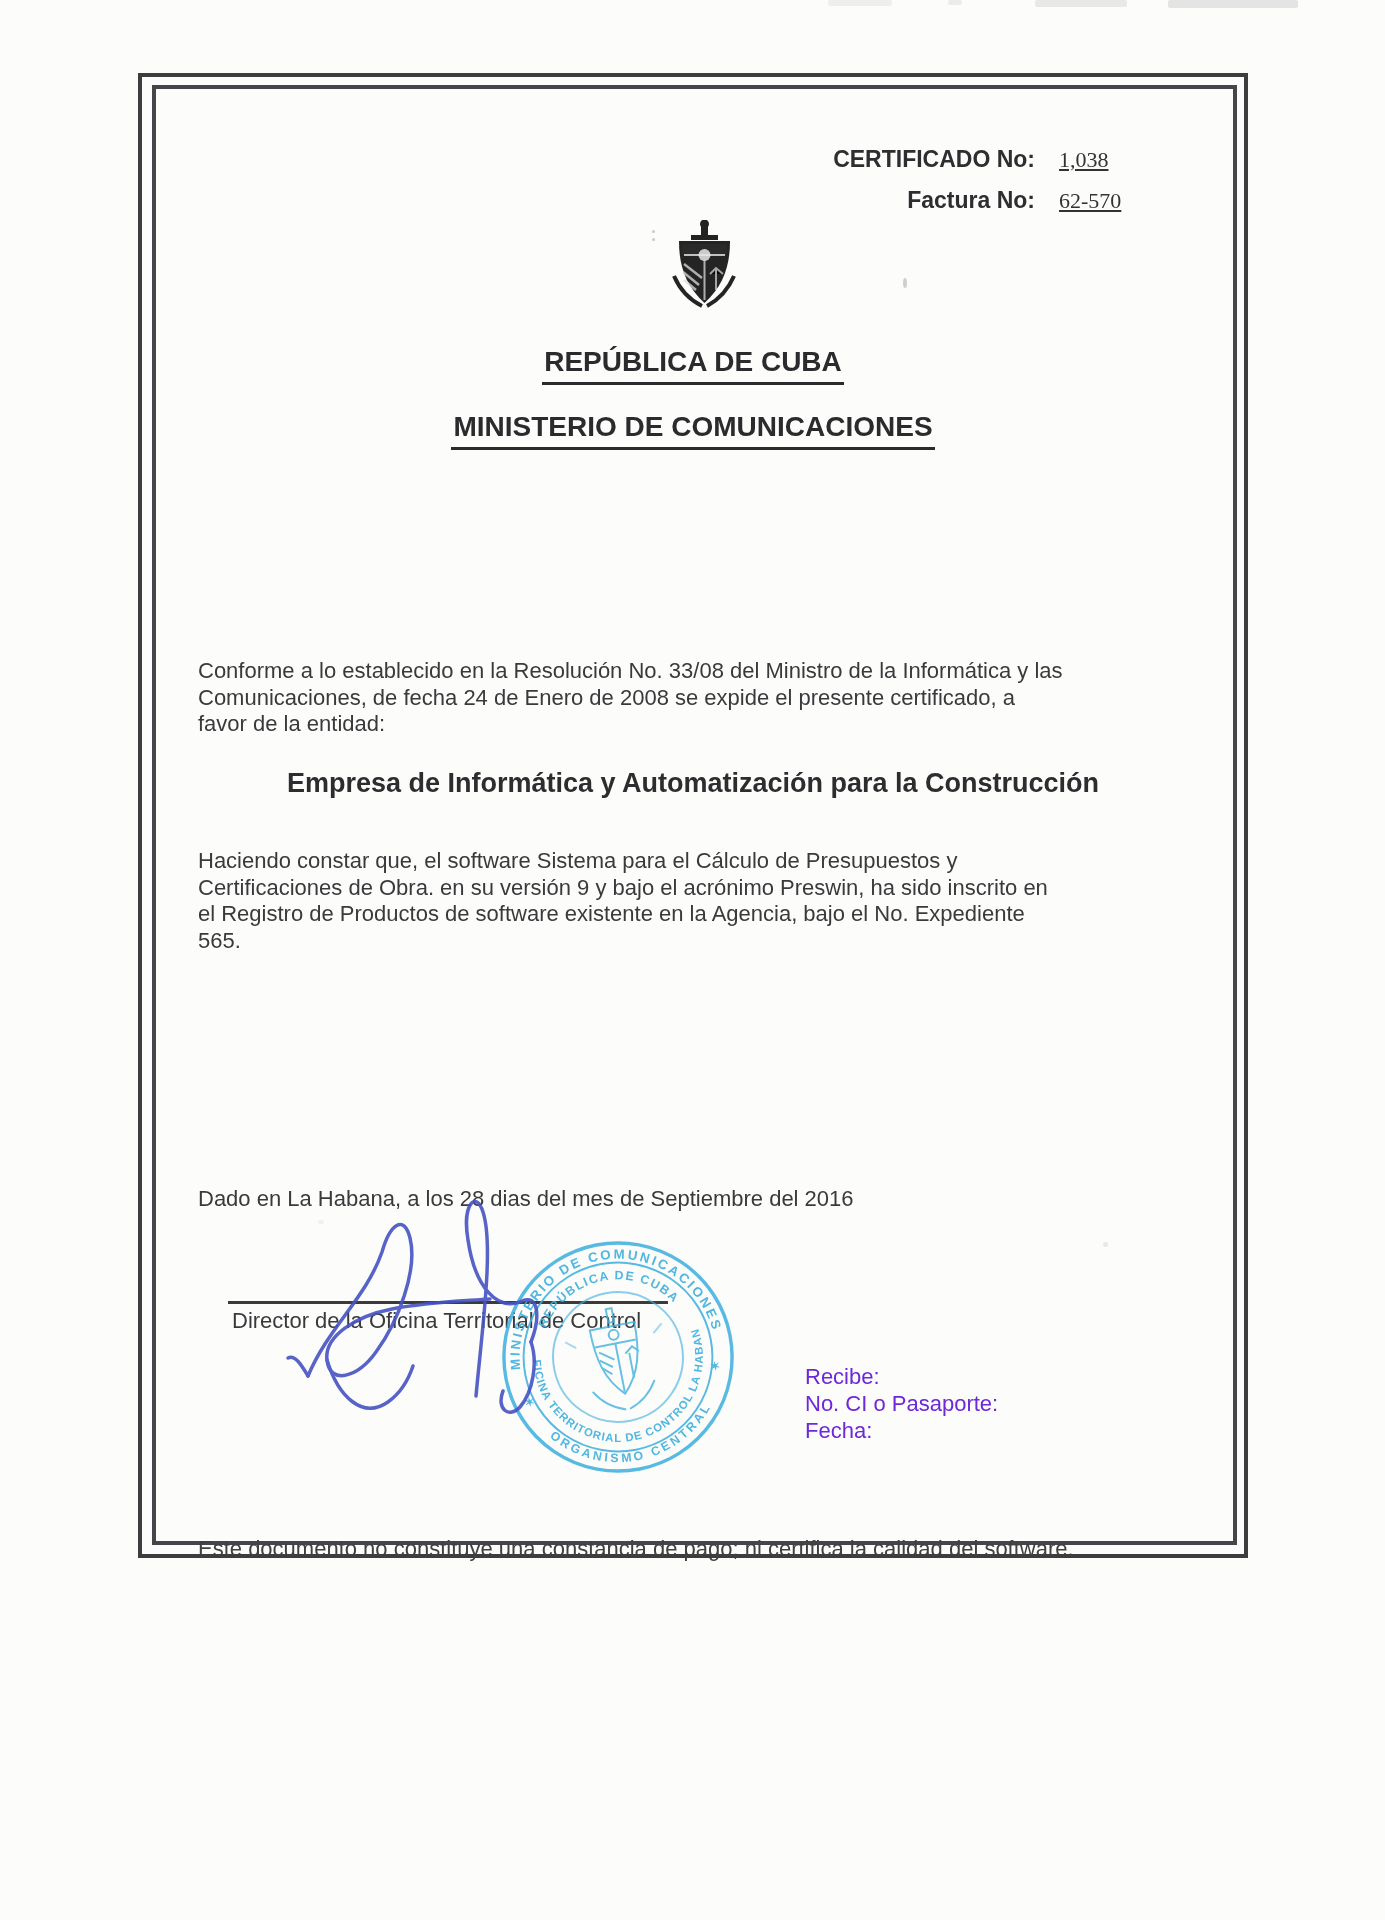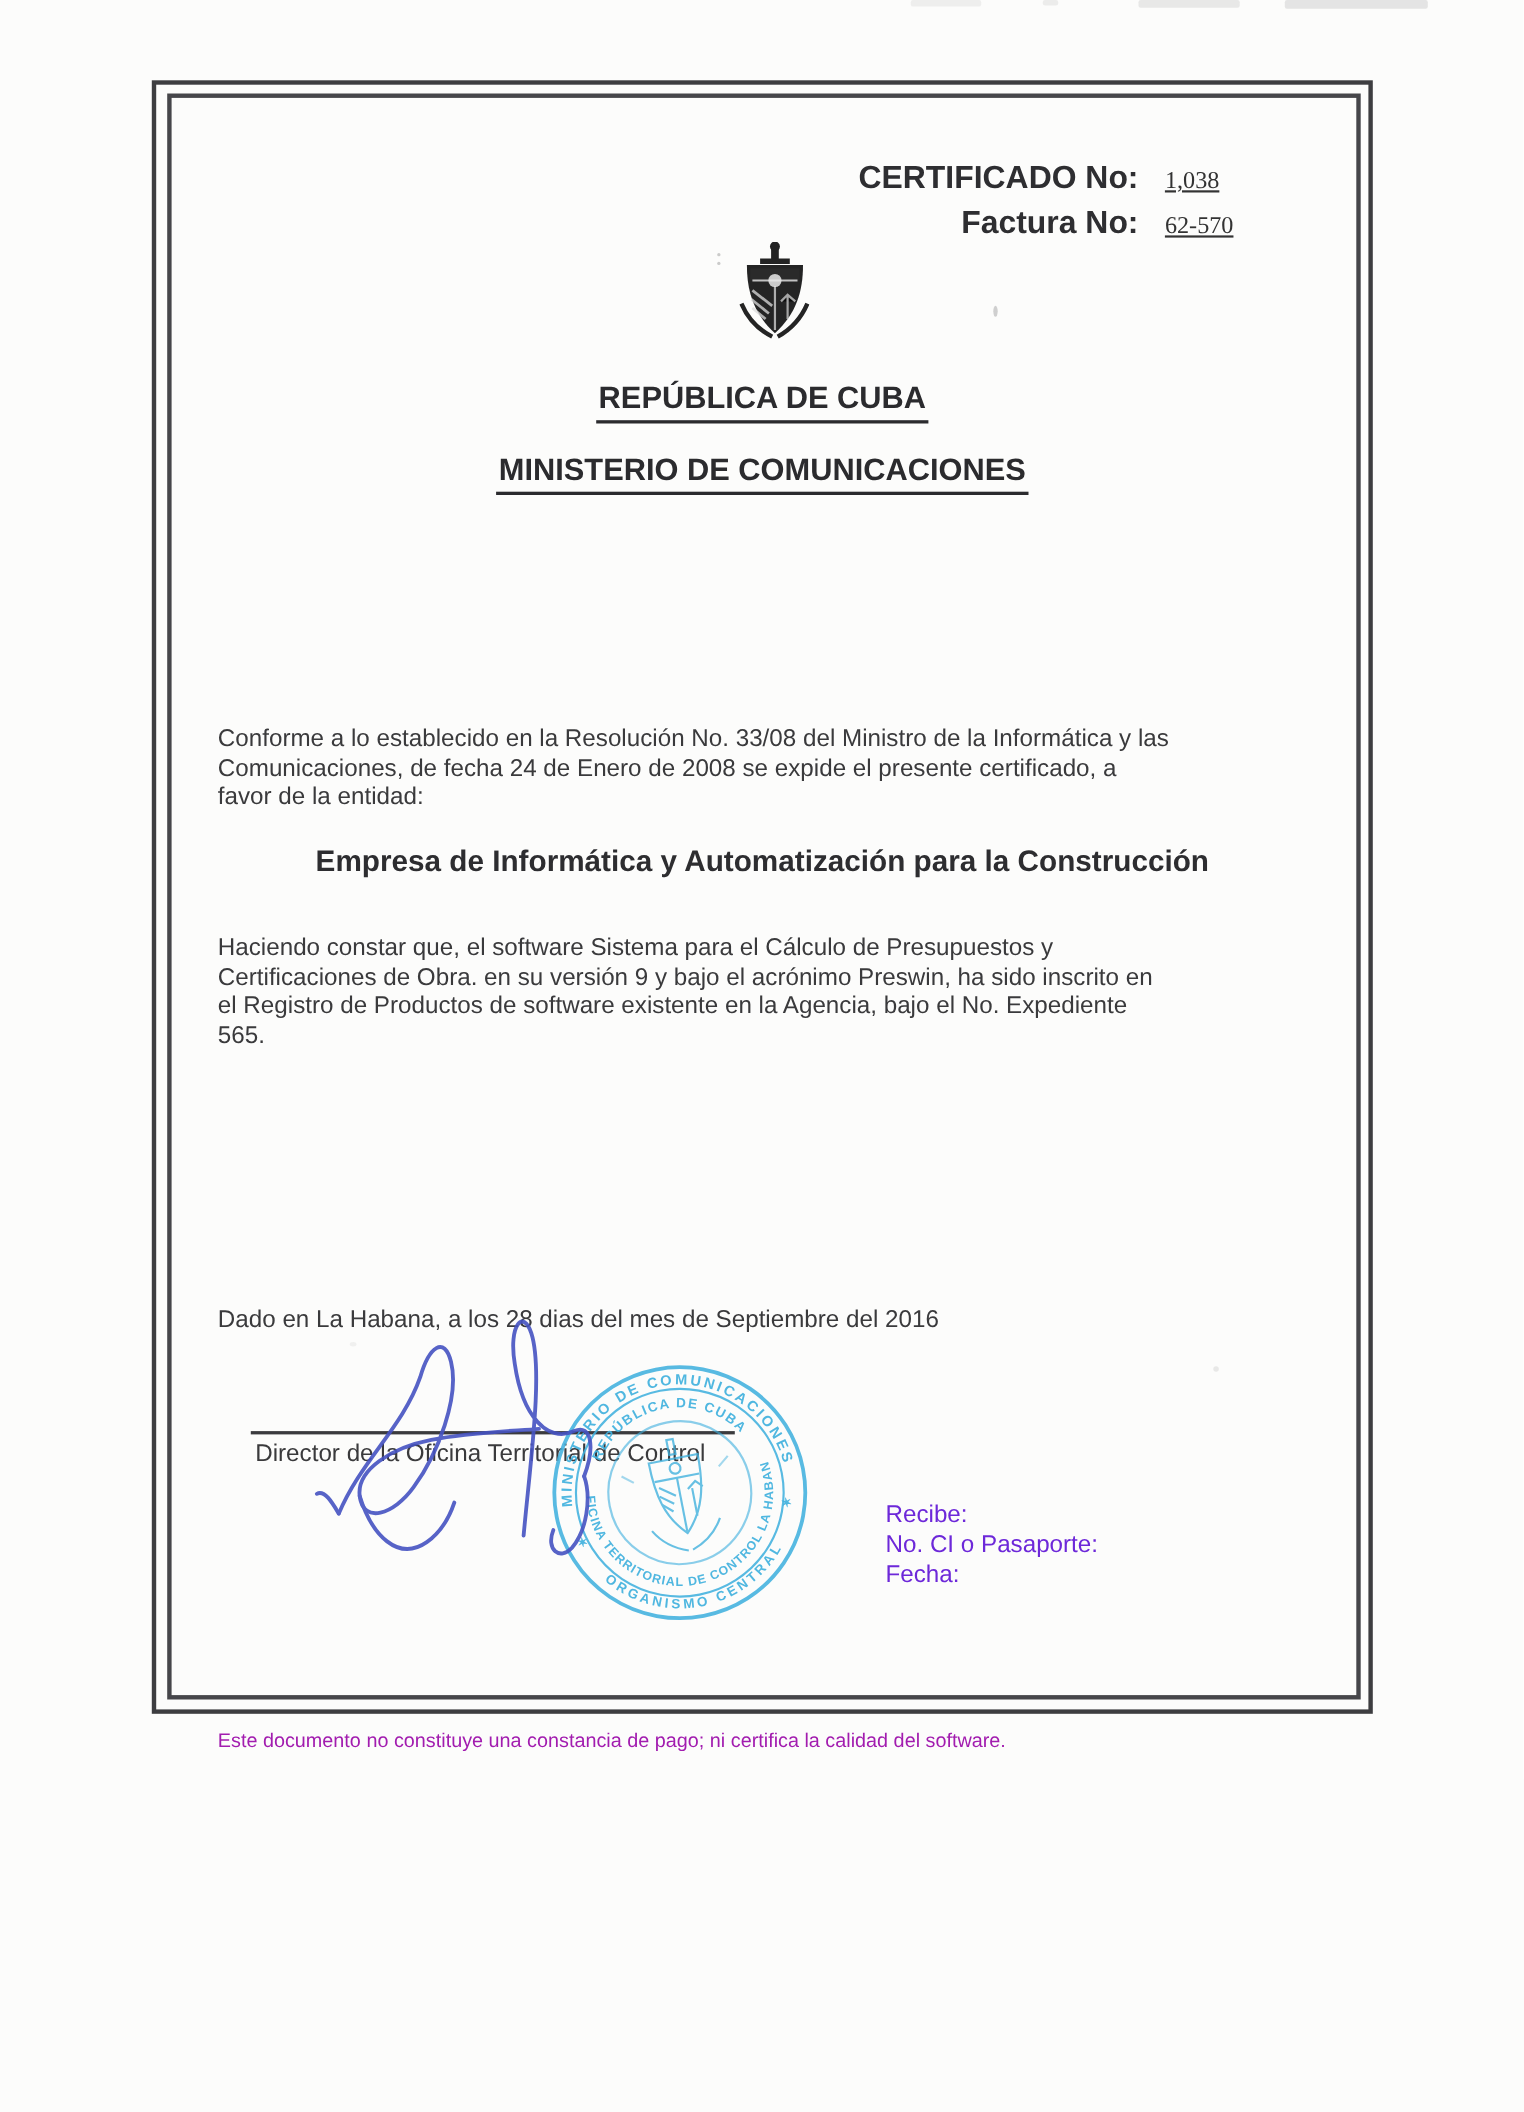--- a/index.html
+++ b/index.html
@@ -16,21 +16,21 @@
     position:absolute;left:138px;top:73px;width:1102px;height:1477px;
     border:4px solid #3d3d40;
   }
   .frame-inner{
     position:absolute;left:152px;top:85px;width:1077px;height:1452px;
     border:4px solid #46464a;
   }
   
   .cert-fields{position:absolute;left:690px;top:146px;width:480px;}
   .cert-row{display:flex;align-items:baseline;height:41px;}
-  .cert-label{width:345px;text-align:right;font-weight:bold;font-size:29px;color:#2e2e31;}
+  .cert-label{width:345px;text-align:right;font-weight:bold;font-size:23px;color:#2e2e31;}
   .cert-value{margin-left:24px;font-family:"Liberation Serif", serif;font-size:22px;color:#333;text-decoration:underline;}
   .cert-unit{margin-left:34px;font-family:"Liberation Serif", serif;font-size:22px;color:#333;}
   
   .emblem{position:absolute;left:672px;top:220px;width:64px;height:92px;}
   
   .title{position:absolute;left:138px;width:1110px;text-align:center;
     font-weight:bold;color:#2b2b2e;font-size:28px;}
   .title-country{top:346px;}
   .title-ministry{top:411px;}
   .title .u{display:inline-block;border-bottom:3px solid #2b2b2e;padding:0 2px 4px 2px;}
@@ -45,21 +45,21 @@
   .para-issued{top:1186px;}
   
   .sig-line{position:absolute;left:228px;top:1301px;width:440px;border-top:3px solid #3b3b3e;}
   .sig-caption{position:absolute;left:232px;top:1308px;font-size:22px;color:#3a3a3c;}
   .stamp{position:absolute;left:500px;top:1239px;width:236px;height:236px;transform:rotate(-11deg);}
   .ink{position:absolute;left:270px;top:1180px;width:340px;height:250px;pointer-events:none;}
   
   .receipt{position:absolute;left:805px;top:1363px;font-size:22px;line-height:27px;color:#6d28d9;}
   .receipt div{margin:0;}
   
-  .disclaimer{position:absolute;left:198px;top:1572px;width:1040px;font-size:18px;color:#a21caf;}
+  .disclaimer{position:absolute;left:198px;top:1536px;width:1040px;font-size:22px;color:#404040;}
   
   .artifact{position:absolute;background:#9a9a9a;border-radius:2px;}
   .a1{left:828px;top:0;width:64px;height:6px;opacity:.14;}
   .a2{left:948px;top:0;width:14px;height:5px;opacity:.16;}
   .a3{left:1035px;top:0;width:92px;height:7px;opacity:.20;}
   .a4{left:1168px;top:0;width:130px;height:8px;opacity:.24;}
   .a5{left:903px;top:278px;width:4px;height:10px;opacity:.45;border-radius:50%;}
   .a6{left:652px;top:230px;width:3px;height:3px;opacity:.5;border-radius:50%;}
   .a7{left:652px;top:238px;width:3px;height:3px;opacity:.5;border-radius:50%;}
   .a8{left:1103px;top:1242px;width:5px;height:5px;opacity:.2;border-radius:50%;}

